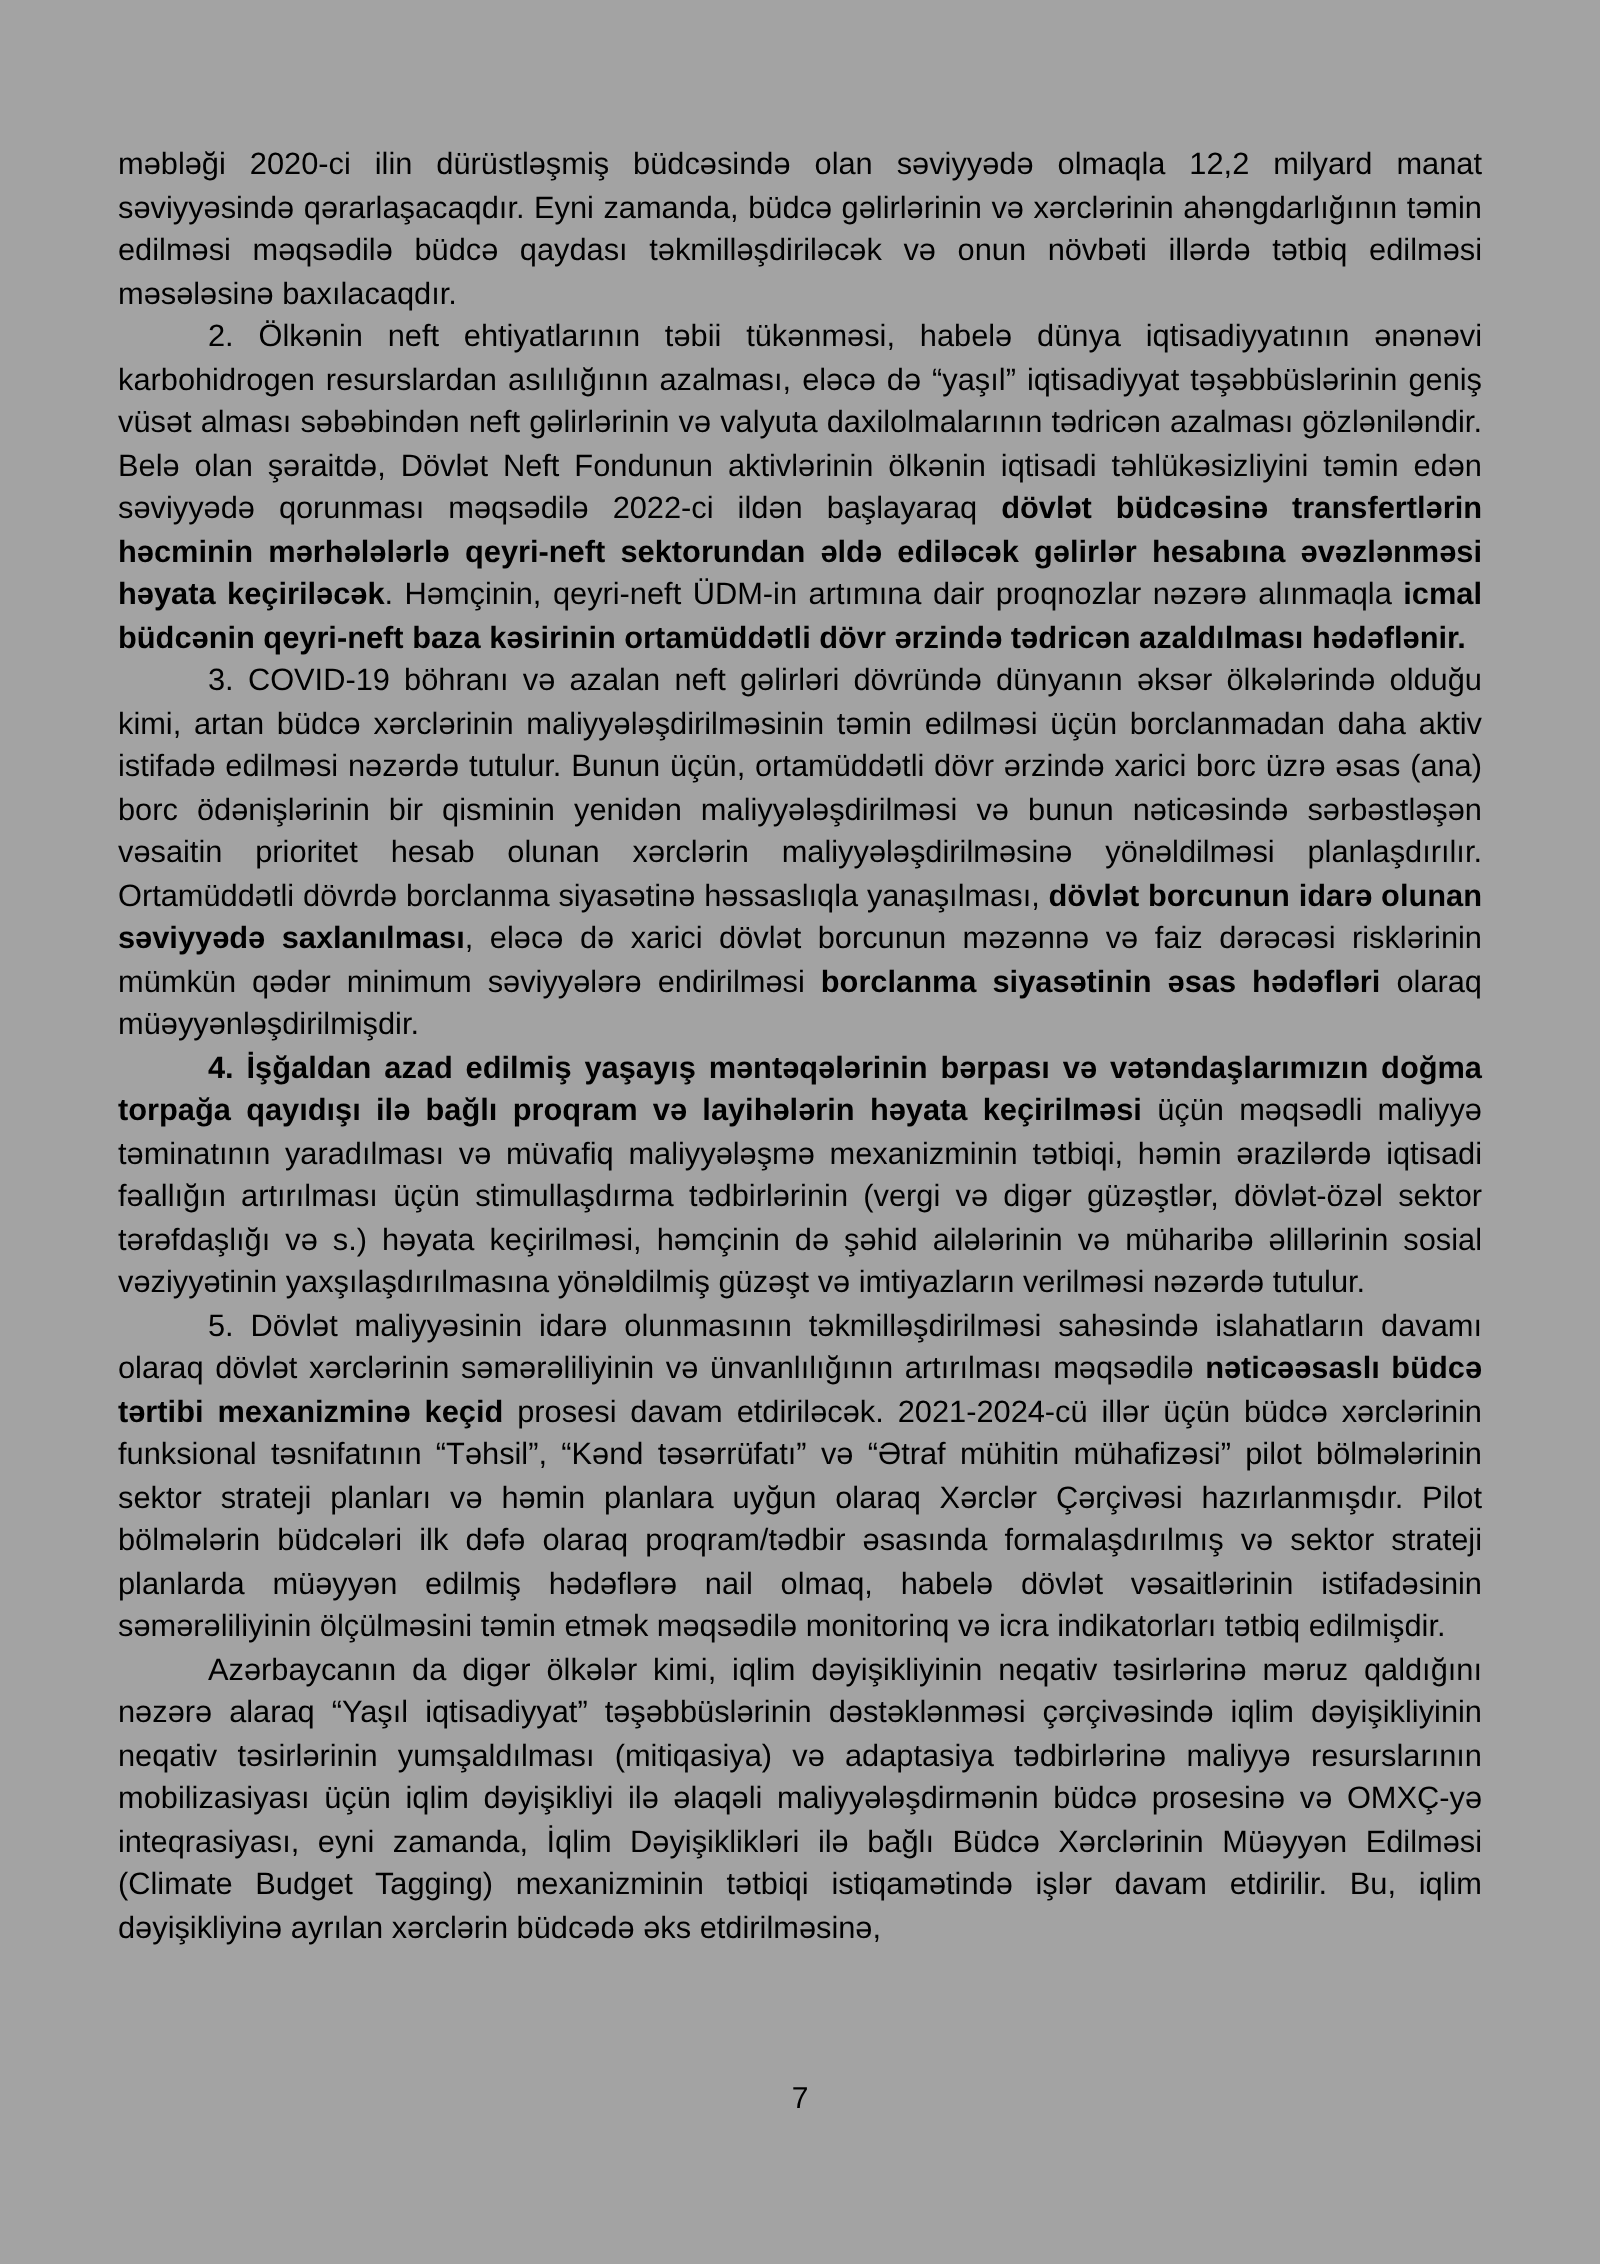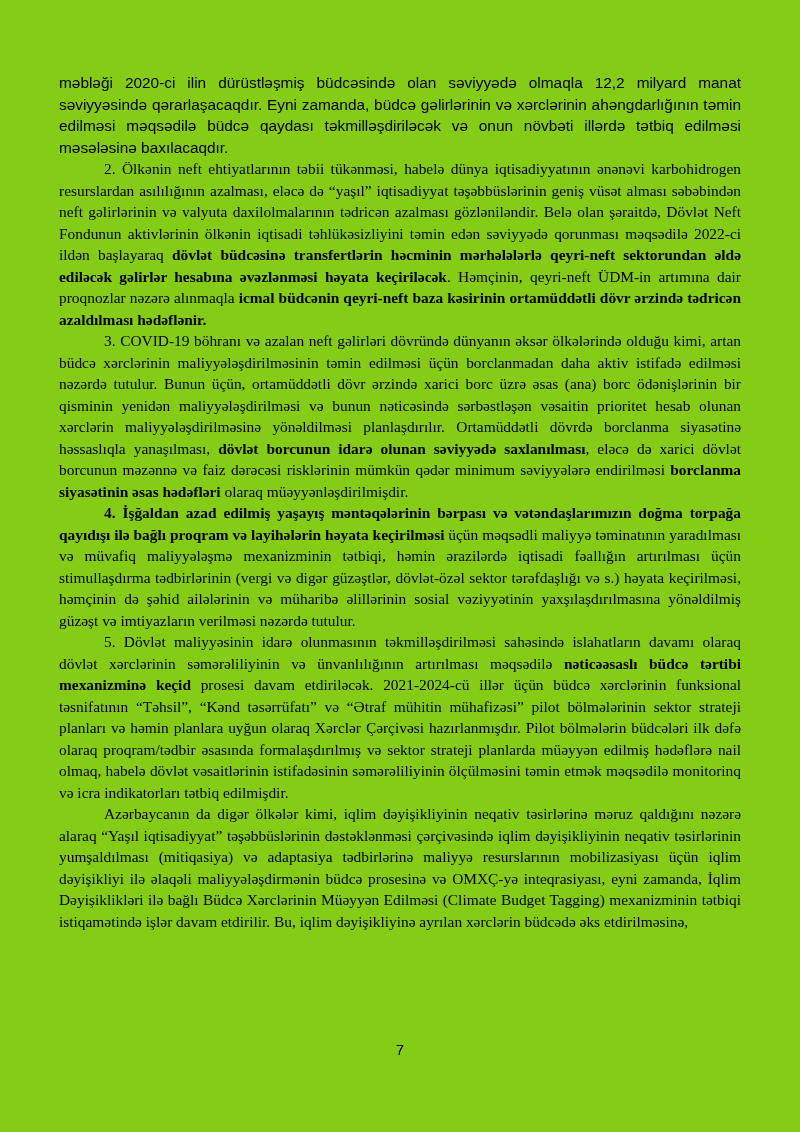--- a/index.html
+++ b/index.html
@@ -4,21 +4,21 @@
 <style>
   html, body {
     margin: 0;
     padding: 0;
     background: #ffffff;
   }
   .page {
     position: relative;
     width: 800px;
     height: 1132px;
-    background: #84cc16;
+    background: #a3a3a3;
     overflow: hidden;
     font-family: "Liberation Sans", "DejaVu Sans", sans-serif;
     color: #000000;
   }
   .text-block {
     position: absolute;
     left: 59px;
     top: 72px;
     width: 682px;
     font-size: 15.4px;
@@ -26,21 +26,20 @@
     text-align: justify;
     text-justify: inter-word;
     letter-spacing: 0px;
   }
   .text-block p {
     margin: 0;
     padding: 0;
   }
   .text-block p.indent {
     text-indent: 45px;
-    font-family: Liberation Serif, serif;
   }
   .bold {
     font-weight: bold;
   }
   .page-number {
     position: absolute;
     top: 1041px;
     left: 0;
     width: 100%;
     text-align: center;

